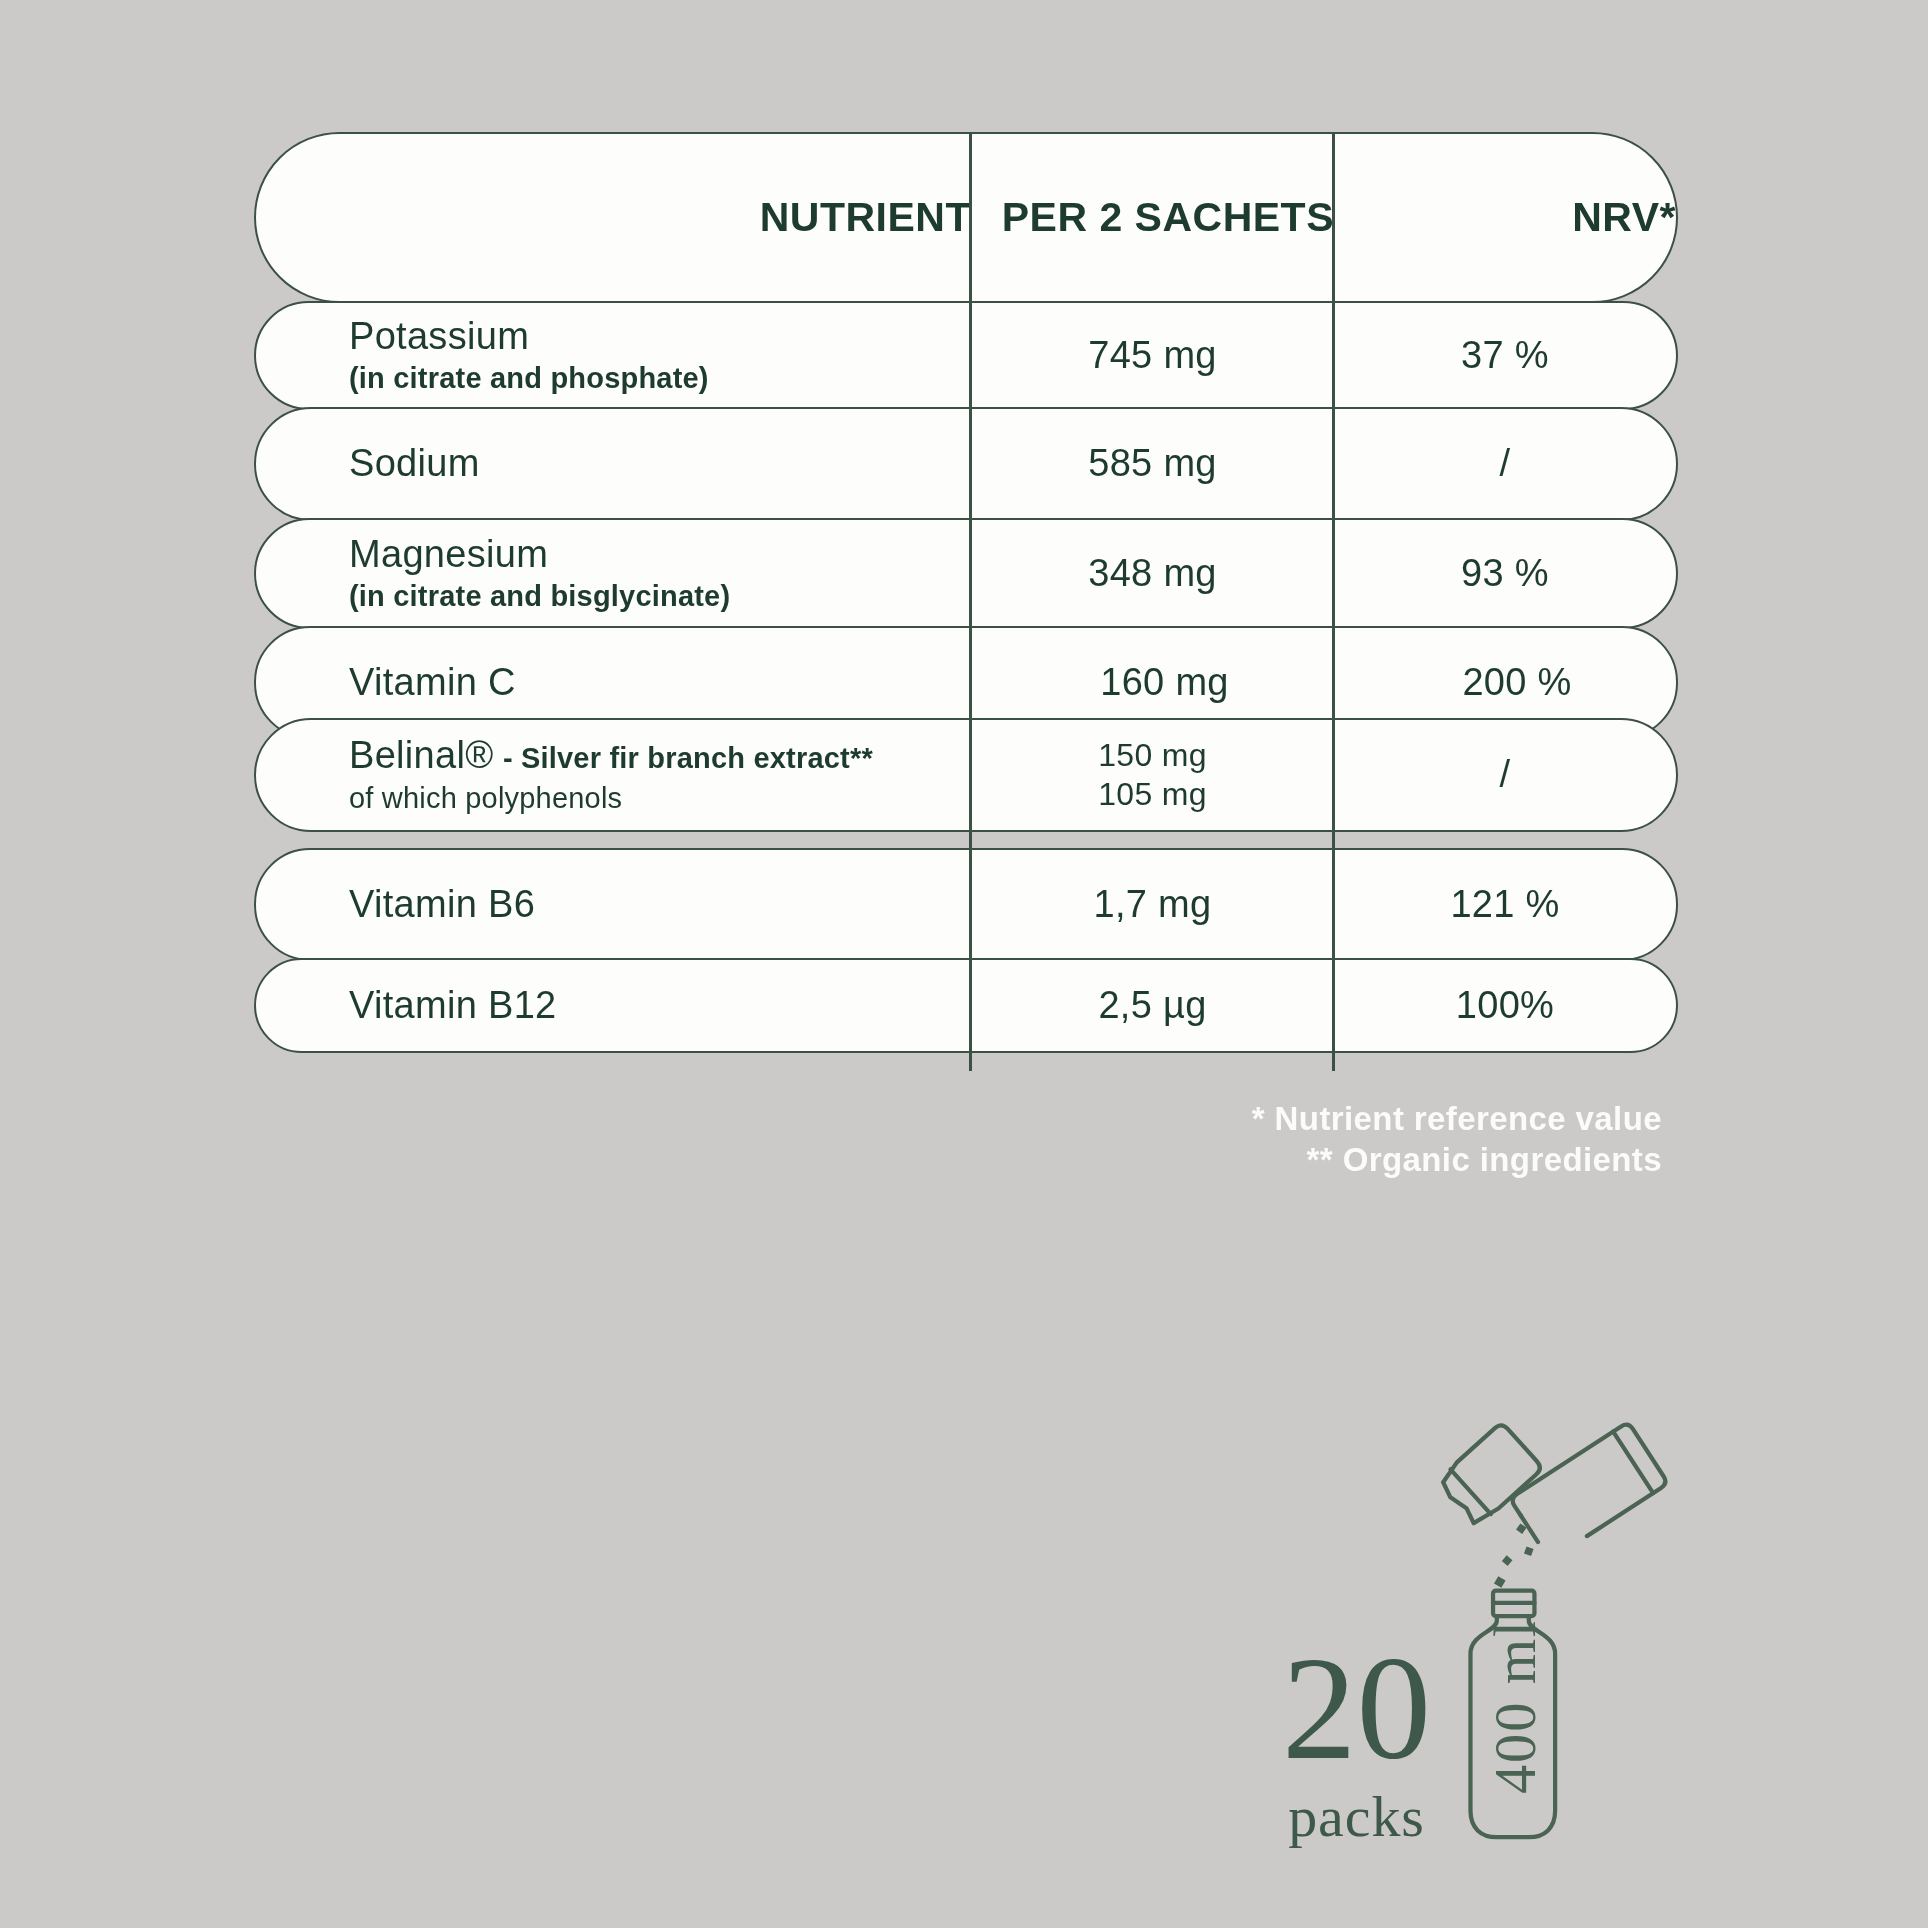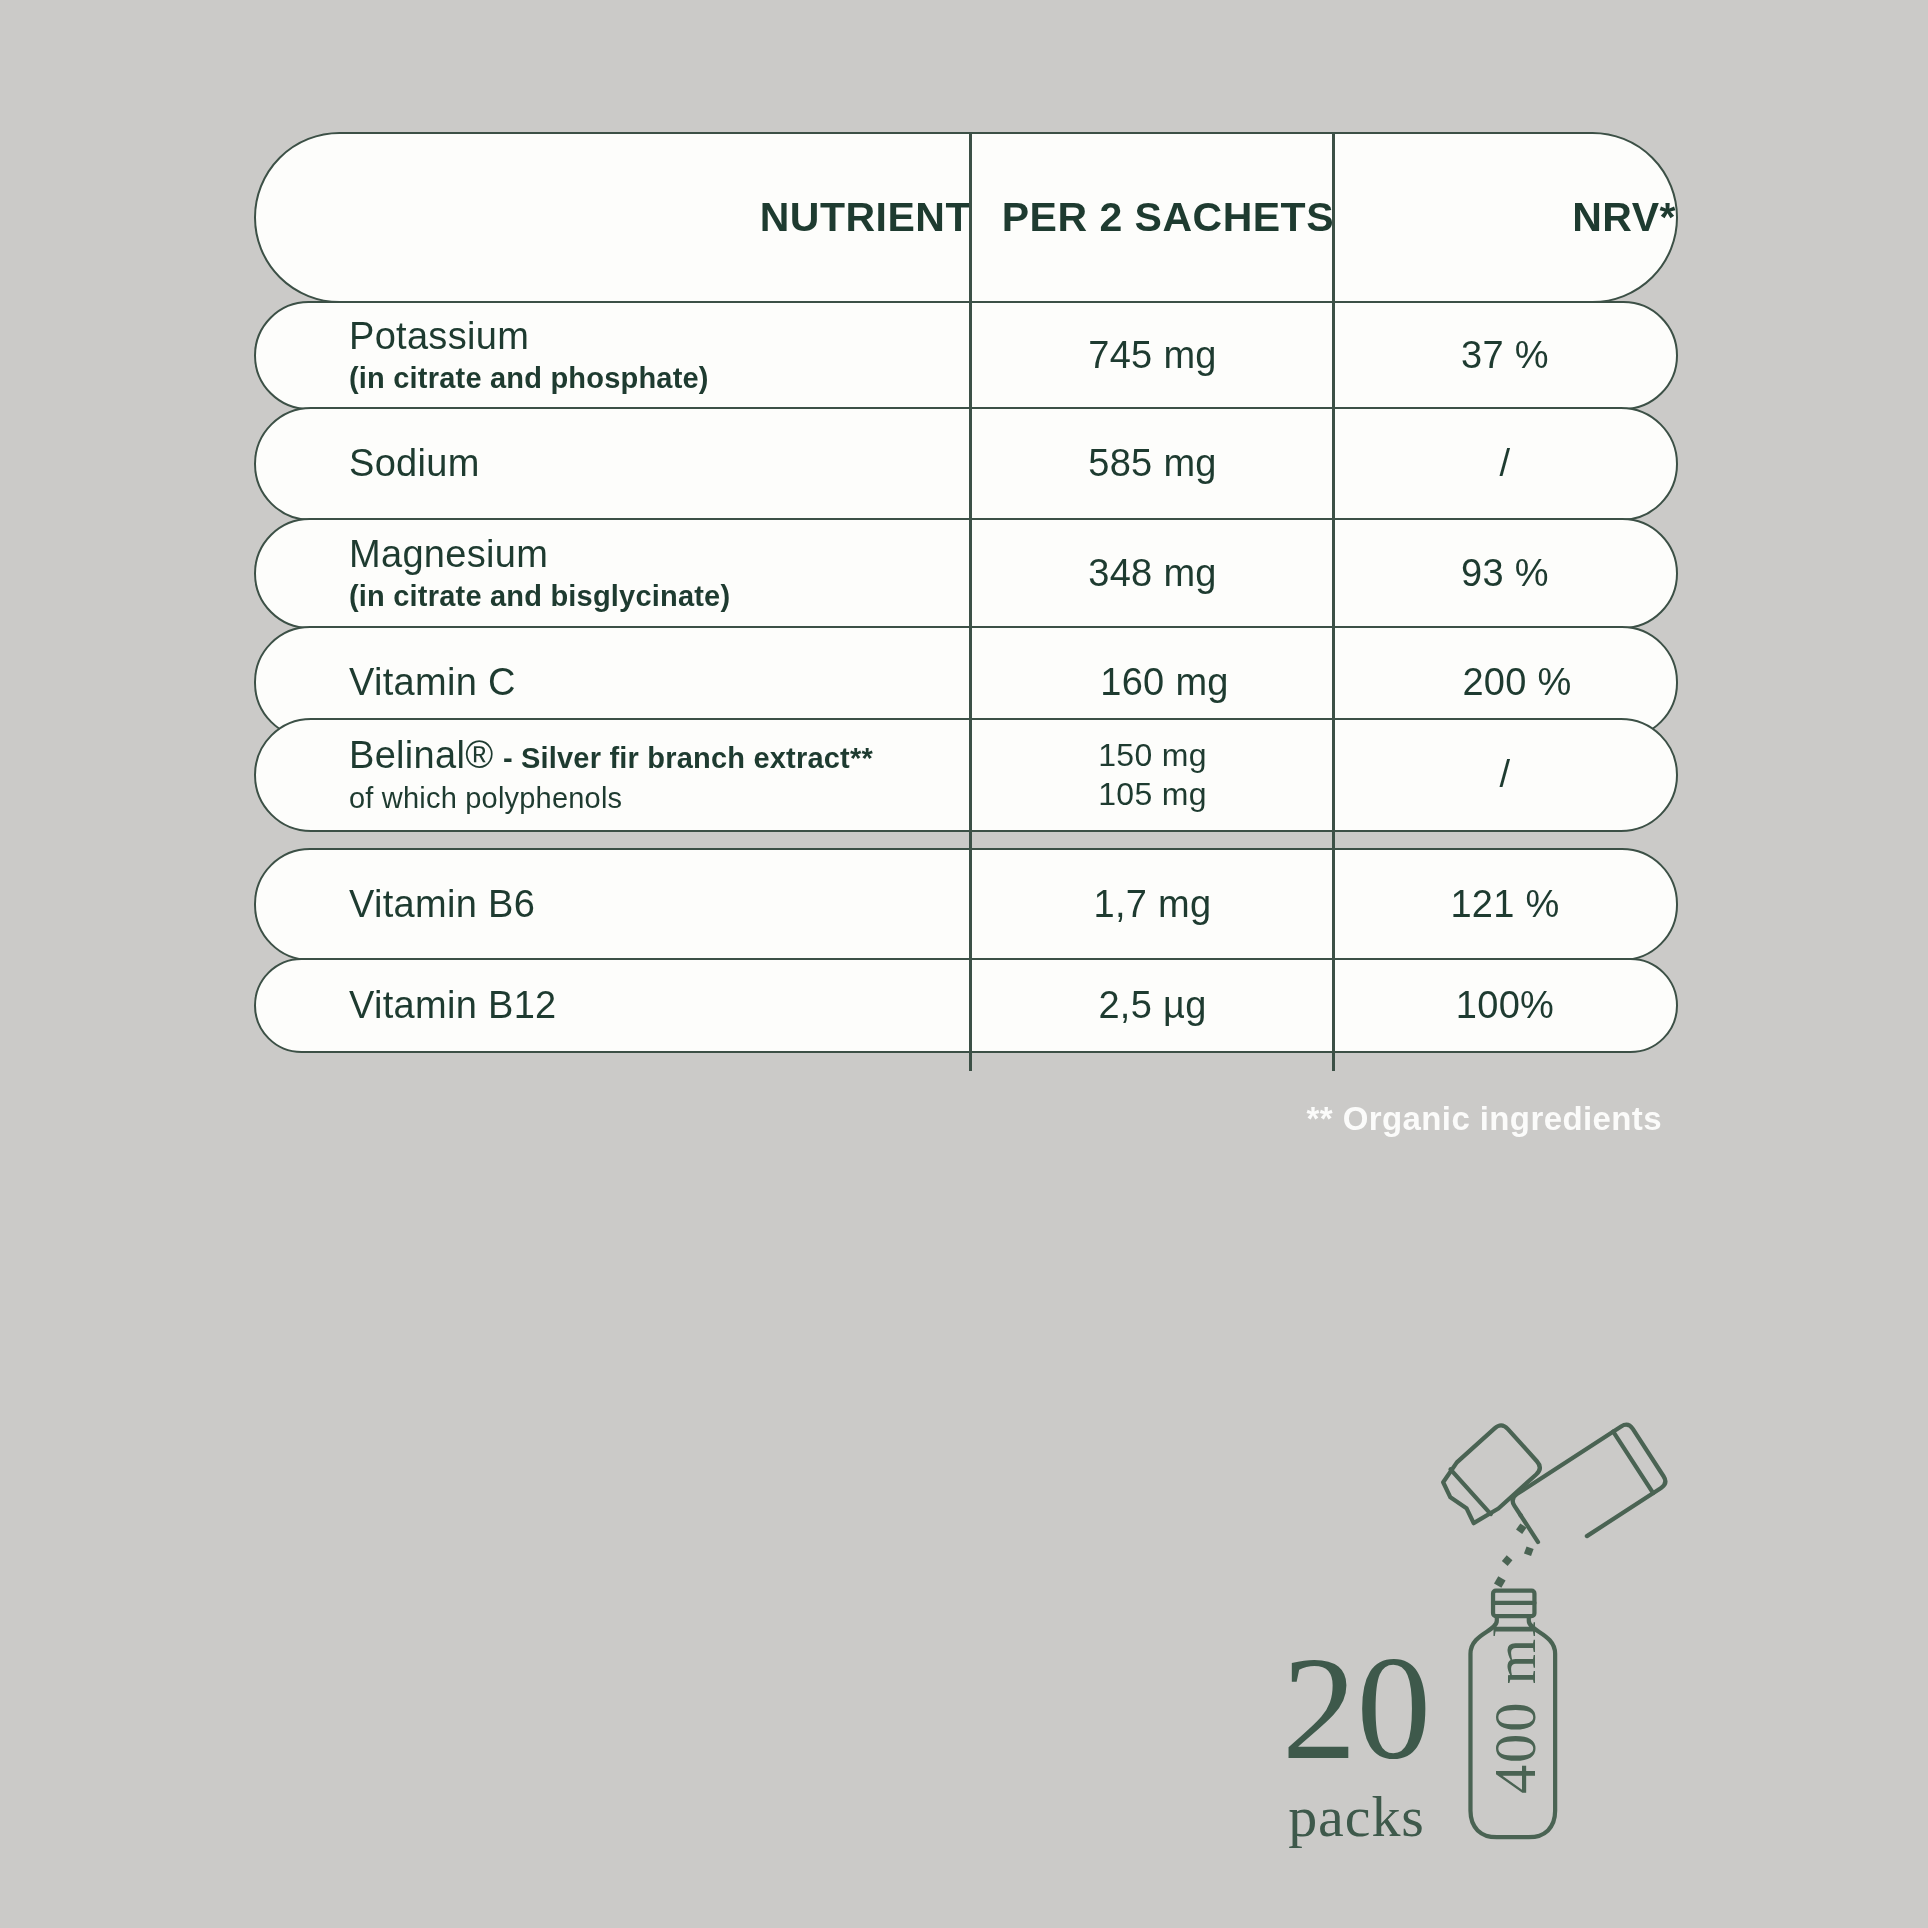--- a/index.html
+++ b/index.html
@@ -171,20 +171,21 @@
           <div class="cell nrv-cell">
             <div class="nrv">100%</div>
           </div>
         </div>
       </div>
     <div class="vline v1"></div>
     <div class="vline v2"></div>
   </div>
 
   <div class="footnotes">
+    <div>* Nutrient reference value</div>
     <div>** Organic ingredients</div>
   </div>
 
   <div class="packs">
     <div class="packs-num">20</div>
     <div class="packs-word">packs</div>
   </div>
 
   <svg class="bottle-art" viewBox="0 0 440 540">
 

